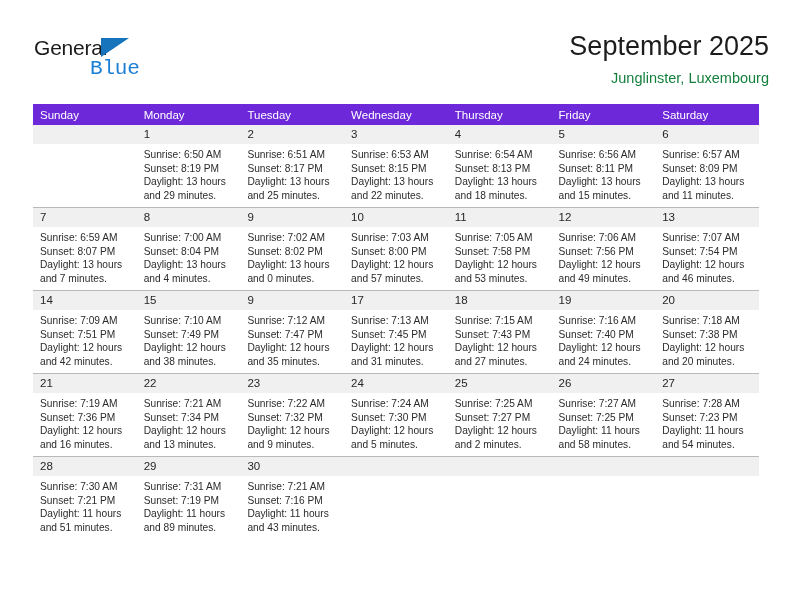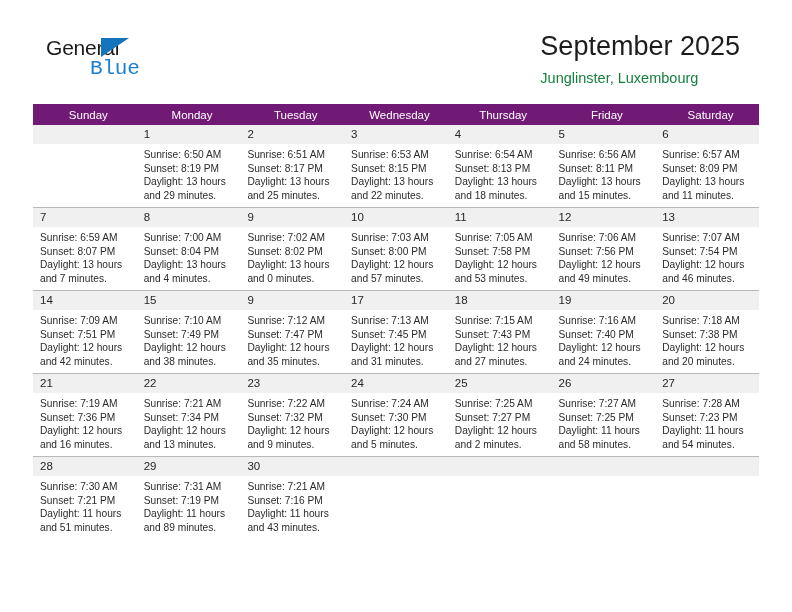--- a/index.html
+++ b/index.html
@@ -31,21 +31,21 @@
   }
   .logo {
     position: absolute;
     left: 34px;
     top: 36px;
     width: 130px;
     height: 48px;
   }
   .logo-general {
     position: absolute;
-    left: 12px;
+    left: 0;
     top: 0;
     font-size: 21px;
     letter-spacing: -0.2px;
     color: #1b1b1b;
     font-family: "Liberation Sans", sans-serif;
   }
   .logo-tri {
     position: absolute;
     left: 67px;
     top: 2px;
@@ -58,22 +58,23 @@
     position: absolute;
     left: 56px;
     top: 21px;
     font-size: 21px;
     letter-spacing: -0.2px;
     color: #1b7fd4;
     font-family: Liberation Mono, monospace;
   }
   .title-block {
     position: absolute;
-    right: 52px;
+    right: 23px;
     top: 30px;
+    text-align: right;
   }
   .cal-title {
     font-size: 27px;
     color: #1c1c1c;
     line-height: 32px;
     font-weight: normal;
     margin: 0;
     white-space: nowrap;
   }
   .cal-subtitle {
@@ -87,25 +88,25 @@
   
   .calendar {
     position: absolute;
     left: 33px;
     top: 104px;
     width: 726px;
     border-collapse: collapse;
     table-layout: fixed;
   }
   .calendar th {
-    background: #701a75;
+    background: #6d28d9;
     color: #ffffff;
     font-weight: normal;
     font-size: 11.5px;
-    text-align: center;
+    text-align: left;
     padding: 4px 0 4px 7px;
     height: 13px;
     border: none;
   }
   .calendar td {
     vertical-align: top;
     padding: 0;
     border: none;
     border-top: 1px solid #b9b9b9;
     height: 82px;

